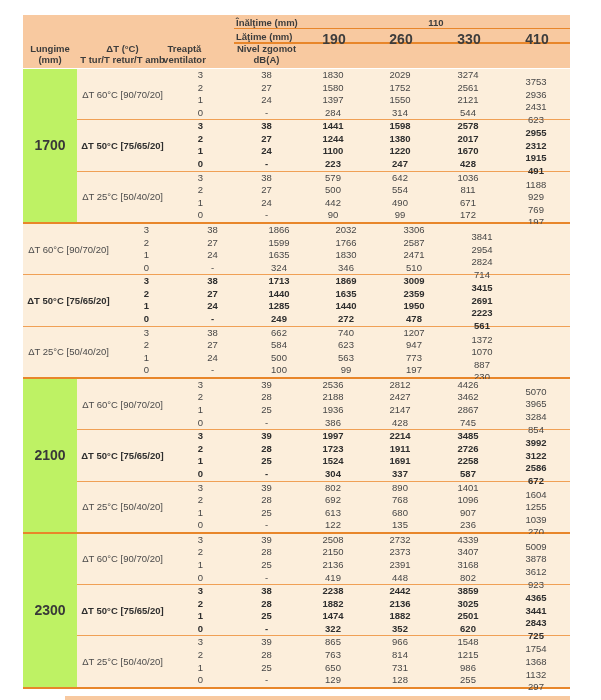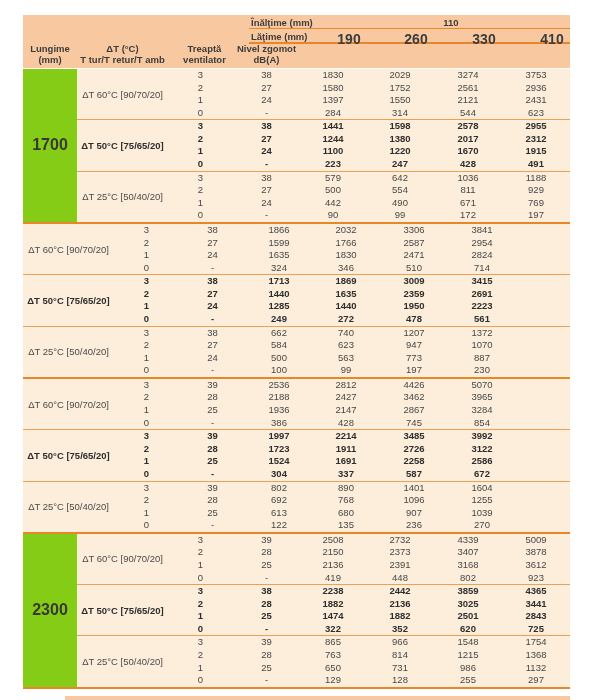--- a/index.html
+++ b/index.html
@@ -6,44 +6,44 @@
   .page{position:relative;width:601px;height:700px;background:#ffffff;overflow:hidden;
         font-family:"Liberation Sans",sans-serif;color:#474747;}
   .tbl{position:absolute;left:23px;top:15px;width:547px;}
 
   
   .hdr{position:relative;height:53px;background:#f8c9a0;border-bottom:1px solid #ffffff;}
   .hlabel{position:absolute;bottom:3px;text-align:center;font-weight:bold;font-size:9.5px;
           line-height:11px;color:#3c3c3c;white-space:nowrap;}
   .hl-lung{left:0;width:54px;}
   .hl-dt{left:54px;width:91px;}
-  .hl-tr{left:149px;width:65px;}
+  .hl-tr{left:129px;width:65px;}
   .hl-niv{left:210px;width:67px;margin-top:20px;}
-  .hrow{position:absolute;left:226px;right:0;}
+  .hrow{position:absolute;left:211px;right:0;}
   .hrow1{top:0;height:13px;border-bottom:1px solid #e8862a;}
   .hrow2{top:14px;height:13px;border-bottom:2px solid #e8862a;}
   .hrow .lbl{position:absolute;left:2px;top:2px;font-weight:bold;font-size:9.5px;color:#3c3c3c;white-space:nowrap;}
   .hrow .span-all{position:absolute;left:67px;width:270px;top:2px;text-align:center;font-weight:bold;font-size:9.5px;color:#3c3c3c;}
   .hrow .lv{position:absolute;top:2px;text-align:center;font-weight:bold;font-size:14px;color:#3c3c3c;}
   .lv0{left:67px;width:66px;}.lv1{left:133px;width:68px;}.lv2{left:201px;width:68px;}.lv3{left:269px;width:68px;}
 
   
   .tbody{border-bottom:2px solid #e8862a;}
   .block{display:flex;}
   .block + .block{border-top:2px solid #e8862a;}
   .lung-cell{width:54px;display:flex;align-items:center;justify-content:center;
-             font-weight:bold;font-size:16px;color:#383838;background:#84cc16;}
+             font-weight:bold;font-size:14px;color:#383838;background:#bef264;}
   .groups{flex:1;}
   .group{display:flex;background:#fceedb;}
   .group + .group{border-top:1px solid #f0a055;}
   .dt-cell{width:91px;display:flex;align-items:center;justify-content:center;
            font-size:9.5px;white-space:nowrap;color:#4a4a4a;}
   .rows{flex:1;}
   .row{display:flex;height:12.58px;line-height:12.6px;font-size:9.5px;text-align:center;}
-  .c0{width:65px;}.c1{width:67px;}.c2{width:66px;}.c3{width:68px;}.c4{width:68px;}.c5{width:68px;}
+  .c0{width:65px;}.c1{width:67px;}.c2{width:66px;}.c3{width:68px;}.c4{width:68px;}.c5{width:68px;margin-top:7px;}
   .group.bold, .group.bold .dt-cell{font-weight:bold;color:#2e2e2e;}
 
   
   .next-hdr{position:absolute;left:65px;top:696px;width:505px;height:4px;background:#f8c9a0;}
 </style>
 </head>
 <body>
 
 <div class="page">
   <div class="tbl">
@@ -305,20 +305,21 @@
                   <div class="cell c2">100</div>
                   <div class="cell c3">99</div>
                   <div class="cell c4">197</div>
                   <div class="cell c5">230</div>
                 </div>
               </div>
             </div>
           </div>
         </div>
         <div class="block">
+          <div class="lung-cell">2100</div>
           <div class="groups">
             <div class="group">
               <div class="dt-cell">ΔT 60°C [90/70/20]</div>
               <div class="rows">
                 <div class="row">
                   <div class="cell c0">3</div>
                   <div class="cell c1">39</div>
                   <div class="cell c2">2536</div>
                   <div class="cell c3">2812</div>
                   <div class="cell c4">4426</div>

